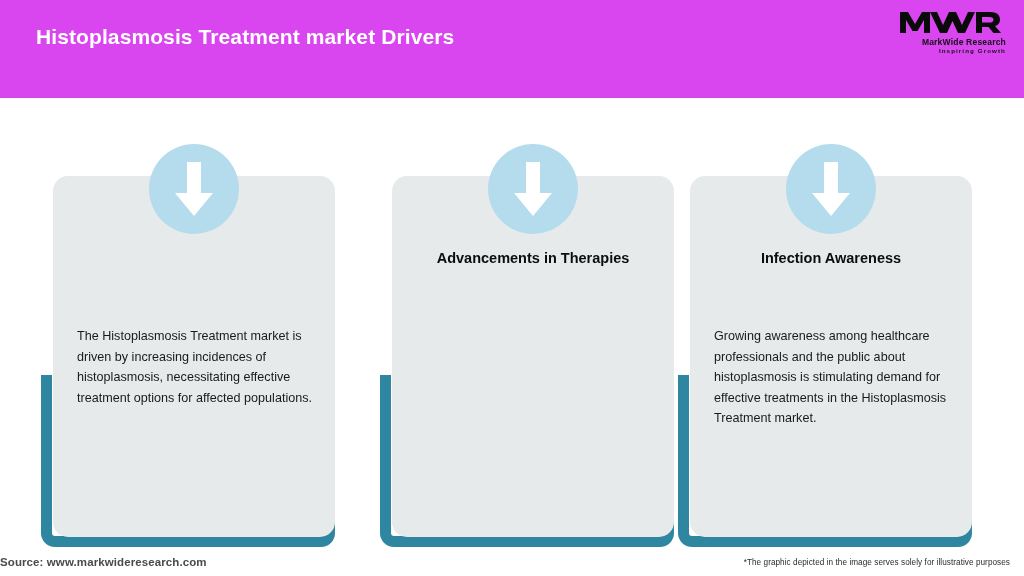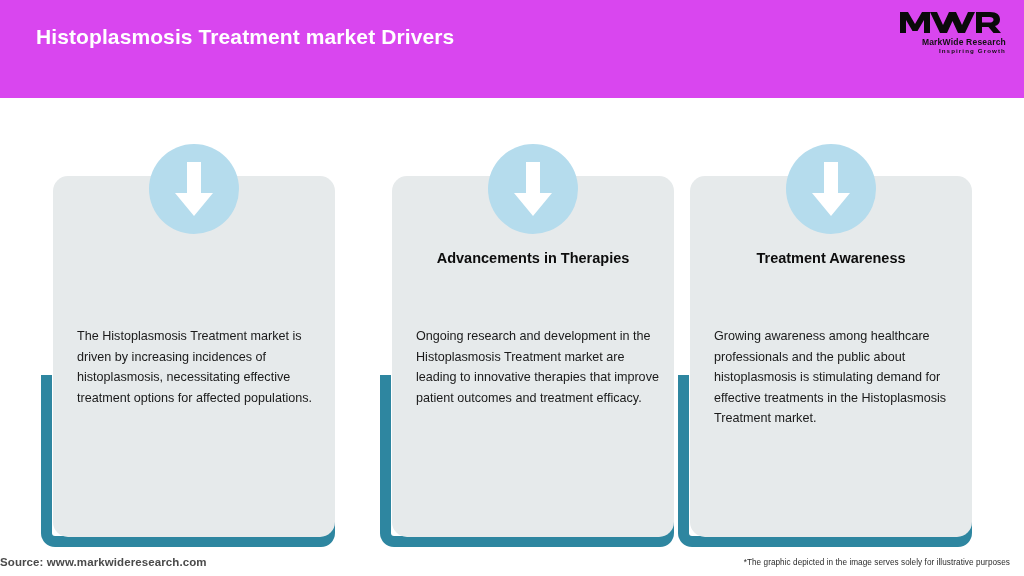--- a/index.html
+++ b/index.html
@@ -200,33 +200,32 @@
       <svg width="42" height="58" viewBox="0 0 42 58" xmlns="http://www.w3.org/2000/svg">
         <path d="M14 2 L28 2 L28 33 L40 33 L21 56 L2 33 L14 33 Z" fill="#ffffff"></path>
       </svg>
     </div>
   </div>
 
   <div class="card card-2">
     <div class="card-frame"></div>
     <div class="card-panel">
       <div class="card-title">Advancements in Therapies</div>
-      <div class="card-body">Ongoing research and development in the Histoplasmosis Treatment market are leading to innovative therapies that improve patient outcomes and treatment efficacy.</div>
     </div>
     <div class="card-icon">
       <svg width="42" height="58" viewBox="0 0 42 58" xmlns="http://www.w3.org/2000/svg">
         <path d="M14 2 L28 2 L28 33 L40 33 L21 56 L2 33 L14 33 Z" fill="#ffffff"></path>
       </svg>
     </div>
   </div>
 
   <div class="card card-3">
     <div class="card-frame"></div>
     <div class="card-panel">
-      <div class="card-title">Treatment Awareness</div>
+      <div class="card-title">Infection Awareness</div>
       <div class="card-body">Growing awareness among healthcare professionals and the public about histoplasmosis is stimulating demand for effective treatments in the Histoplasmosis Treatment market.</div>
     </div>
     <div class="card-icon">
       <svg width="42" height="58" viewBox="0 0 42 58" xmlns="http://www.w3.org/2000/svg">
         <path d="M14 2 L28 2 L28 33 L40 33 L21 56 L2 33 L14 33 Z" fill="#ffffff"></path>
       </svg>
     </div>
   </div>
 
 </div>

